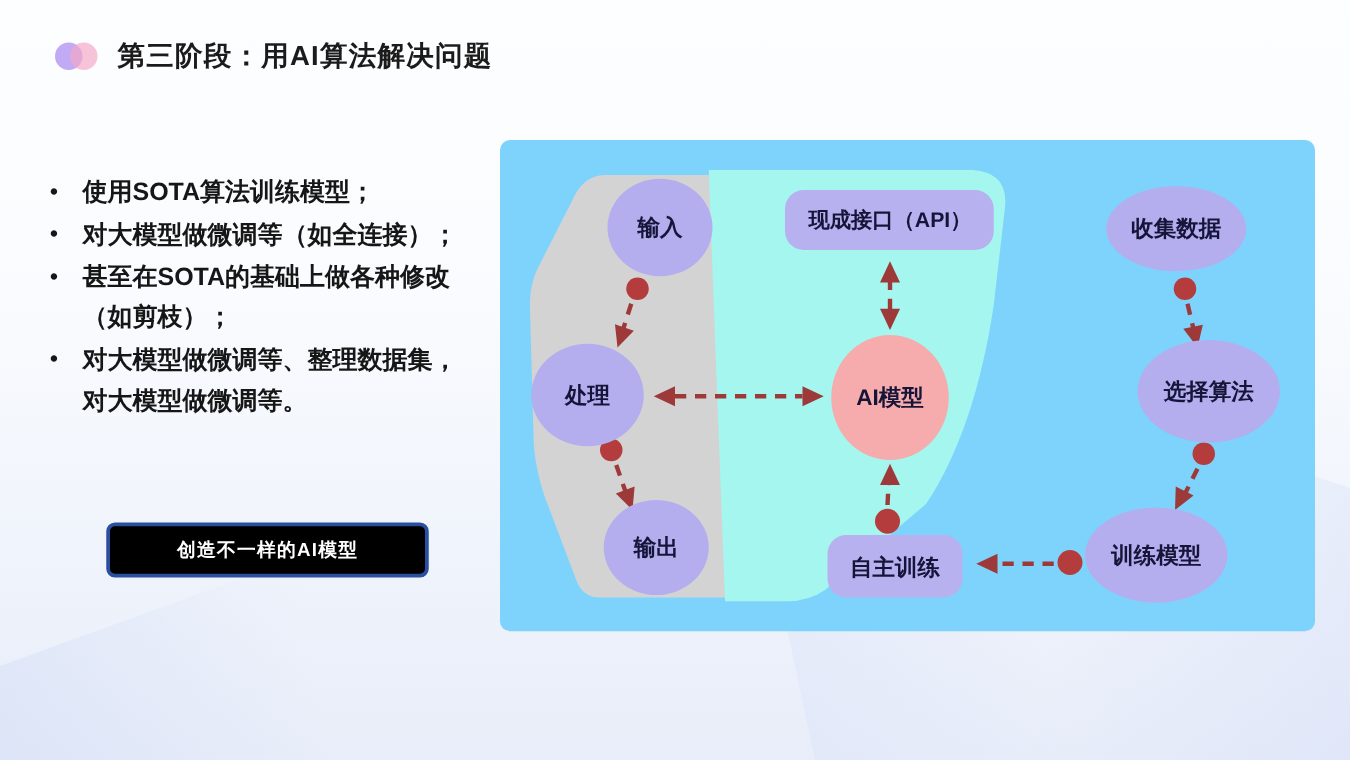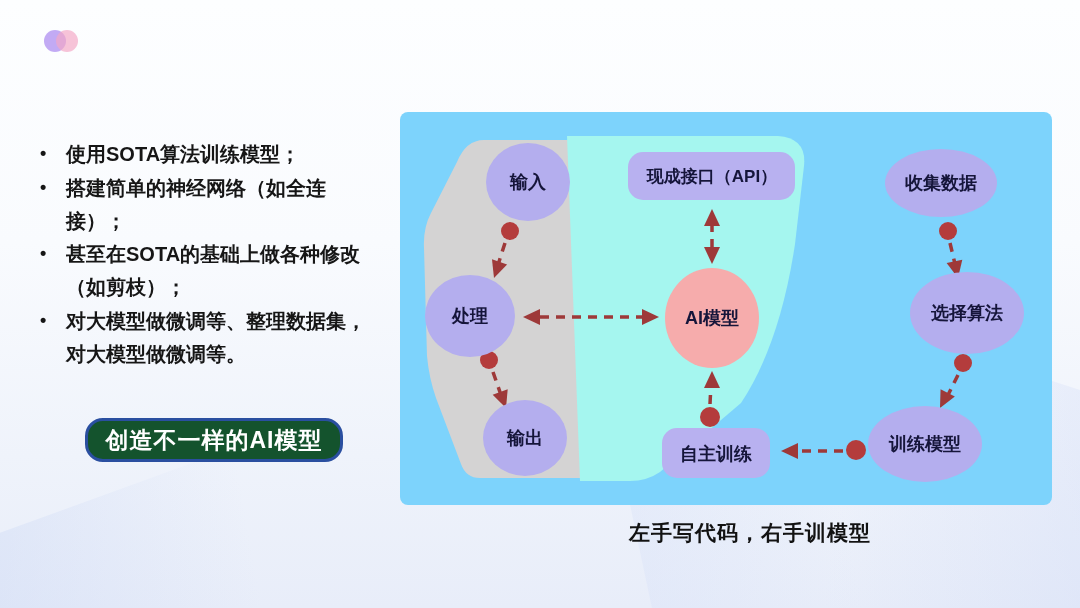--- a/index.html
+++ b/index.html
@@ -23,23 +23,23 @@
   .dot-icon .d1{left:0;background:#b79bf2;opacity:.85;}
   .dot-icon .d2{left:12px;background:#f3a6c6;opacity:.68;}
   h1{margin:0;font-size:22px;font-weight:700;color:#1b1b1b;letter-spacing:1px;}
 
   ul.bullets{position:absolute;left:40px;top:138px;width:340px;margin:0;padding:0;list-style:none;}
   ul.bullets li{display:flex;font-size:20px;font-weight:700;color:#161616;line-height:1.64;margin-bottom:1px;}
   ul.bullets .bm{width:26px;flex:0 0 26px;text-align:left;font-size:18px;padding-top:1px;}
   ul.bullets .bt{flex:1;}
 
   .cta{position:absolute;left:85px;top:418px;width:252px;height:38px;
-       background:#14532d;border:3px solid #2a4fa0;border-radius:18px;
+       background:#000000;border:3px solid #2a4fa0;border-radius:7px;
        display:flex;align-items:center;justify-content:center;
-       color:#ffffff;font-size:23px;font-weight:700;letter-spacing:1px;cursor:pointer;}
+       color:#ffffff;font-size:15px;font-weight:700;letter-spacing:1px;cursor:pointer;}
 
   .panel{position:absolute;left:400px;top:112px;width:652px;height:393px;
          background:#7dd3fc;border-radius:8px;}
   .panel svg{display:block;width:652px;height:393px;}
 
   svg text{font-family:"Liberation Sans","DejaVu Sans",sans-serif;font-weight:700;fill:#15153a;}
   .node-label{font-size:18px;}
   .node-label.small{font-size:17px;}
   .dash{stroke:#9e3939;stroke-width:3.5;fill:none;stroke-dasharray:9 7;}
   .head{fill:#9e3939;}
@@ -55,30 +55,31 @@
 <div class="bg-ribbon r2"></div>
 <div class="bg-ribbon r3"></div>
 
 <div class="content">
 
   <header>
     <span class="dot-icon">
         <i class="d1"></i>
         <i class="d2"></i>
       </span>
+    <h1>第三阶段：用AI算法解决问题</h1>
   </header>
 
   <ul class="bullets">
     <li>
       <span class="bm">•</span>
       <span class="bt">使用SOTA算法训练模型；</span>
     </li>
     <li>
       <span class="bm">•</span>
-      <span class="bt">搭建简单的神经网络（如全连接）；</span>
+      <span class="bt">对大模型做微调等（如全连接）；</span>
     </li>
     <li>
       <span class="bm">•</span>
       <span class="bt">甚至在SOTA的基础上做各种修改（如剪枝）；</span>
     </li>
     <li>
       <span class="bm">•</span>
       <span class="bt">对大模型做微调等、整理数据集，对大模型做微调等。</span>
     </li>
   </ul>
@@ -171,15 +172,14 @@
         <ellipse cx="567" cy="201" rx="57" ry="41" fill="#b4aeee"></ellipse>
         <text class="node-label" x="567" y="201" text-anchor="middle" dominant-baseline="central">选择算法</text>
       </g>
       <g>
         <ellipse cx="525" cy="332" rx="57" ry="38" fill="#b4aeee"></ellipse>
         <text class="node-label" x="525" y="332" text-anchor="middle" dominant-baseline="central">训练模型</text>
       </g>
     </svg>
   </div>
 
-  <div class="caption">左手写代码，右手训模型</div>
 
 </div>
 
 </body></html>

